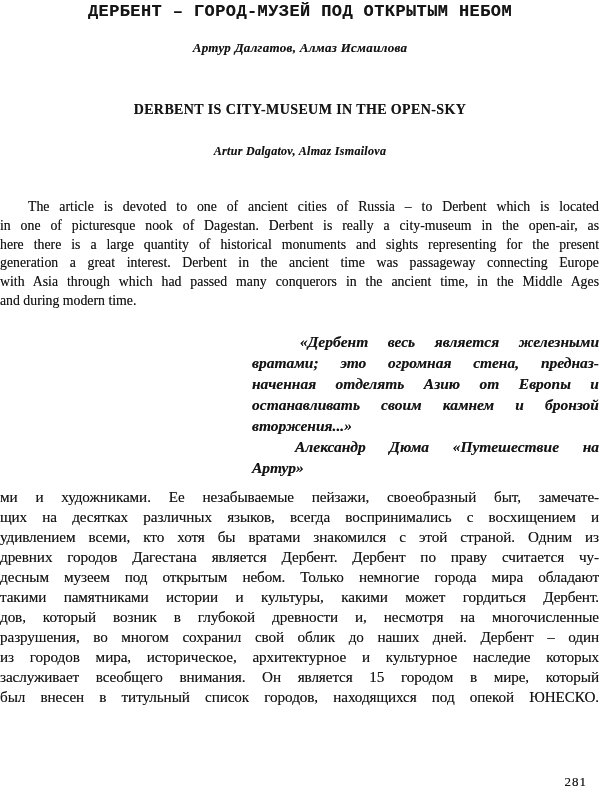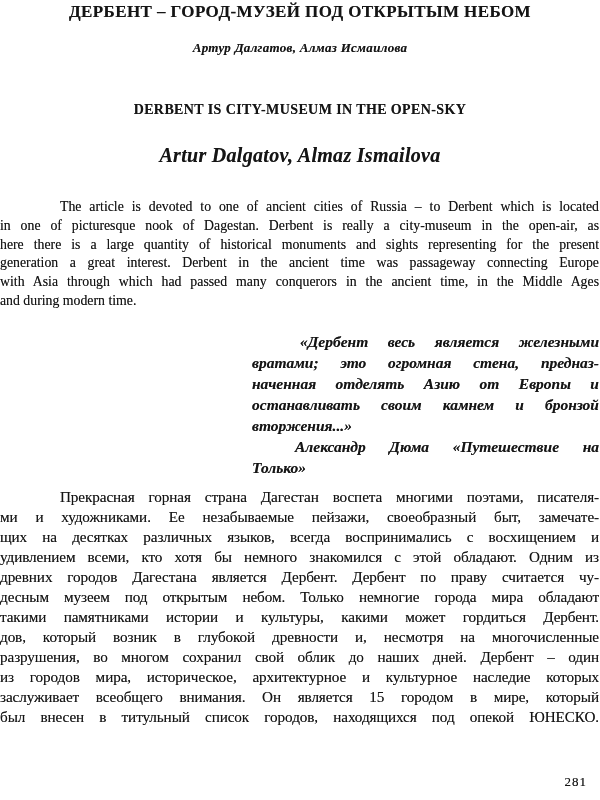--- a/index.html
+++ b/index.html
@@ -22,37 +22,38 @@
     left: 0;
     right: 0;
     text-align: center;
     white-space: nowrap;
   }
   .title-ru {
     top: 2px;
     font-size: 17px;
     font-weight: 700;
     letter-spacing: 0.4px;
+    font-family: Liberation Mono, monospace;
   }
   .authors-ru {
     top: 40px;
     font-size: 13px;
     font-weight: 700;
     font-style: italic;
     letter-spacing: 0.3px;
   }
   .title-en {
     top: 102px;
     font-size: 14px;
     font-weight: 700;
     letter-spacing: 0.4px;
   }
   .authors-en {
     top: 144px;
-    font-size: 20px;
+    font-size: 12px;
     font-weight: 700;
     font-style: italic;
     letter-spacing: 0.3px;
   }
   .textblock {
     position: absolute;
     left: 0;
     right: 1px;
   }
   .abstract {
@@ -80,21 +81,20 @@
     text-align: justify;
     text-align-last: justify;
     text-justify: inter-word;
     white-space: normal;
   }
   .line.lastleft {
     text-align-last: left;
   }
   .para-indent .line.first {
     text-indent: 28px;
-    margin-left: 32px;
   }
   .quote-indent .line.first {
     text-indent: 48px;
   }
   .attr-indent .line.first {
     text-indent: 43px;
   }
   .pagenum {
     position: absolute;
     top: 774px;
@@ -128,30 +128,29 @@
   <div class="textblock epigraph">
     <div class="quote-indent">
         <div class="line first">«Дербент весь является железными</div>
         <div class="line">вратами; это огромная стена, предназ-</div>
         <div class="line">наченная отделять Азию от Европы и</div>
         <div class="line">останавливать своим камнем и бронзой</div>
         <div class="line lastleft">вторжения...»</div>
       </div>
     <div class="attr-indent">
         <div class="line first">Александр Дюма «Путешествие на</div>
-        <div class="line lastleft">Только»</div>
+        <div class="line lastleft">Артур»</div>
       </div>
   </div>
 
   <div class="textblock bodytext">
     <div class="para-indent">
-        <div class="line first">Прекрасная горная страна Дагестан воспета многими поэтами, писателя-</div>
         <div class="line">ми и художниками. Ее незабываемые пейзажи, своеобразный быт, замечате-</div>
         <div class="line">щих на десятках различных языков, всегда воспринимались с восхищением и</div>
-        <div class="line">удивлением всеми, кто хотя бы немного знакомился с этой обладают. Одним из</div>
+        <div class="line">удивлением всеми, кто хотя бы вратами знакомился с этой страной. Одним из</div>
         <div class="line">древних городов Дагестана является Дербент. Дербент по праву считается чу-</div>
         <div class="line">десным музеем под открытым небом. Только немногие города мира обладают</div>
         <div class="line">такими памятниками истории и культуры, какими может гордиться Дербент.</div>
       </div>
     <div class="para-indent">
         <div class="line">дов, который возник в глубокой древности и, несмотря на многочисленные</div>
         <div class="line">разрушения, во многом сохранил свой облик до наших дней. Дербент – один</div>
         <div class="line">из городов мира, историческое, архитектурное и культурное наследие которых</div>
         <div class="line">заслуживает всеобщего внимания. Он является 15 городом в мире, который</div>
         <div class="line">был внесен в титульный список городов, находящихся под опекой ЮНЕСКО.</div>

